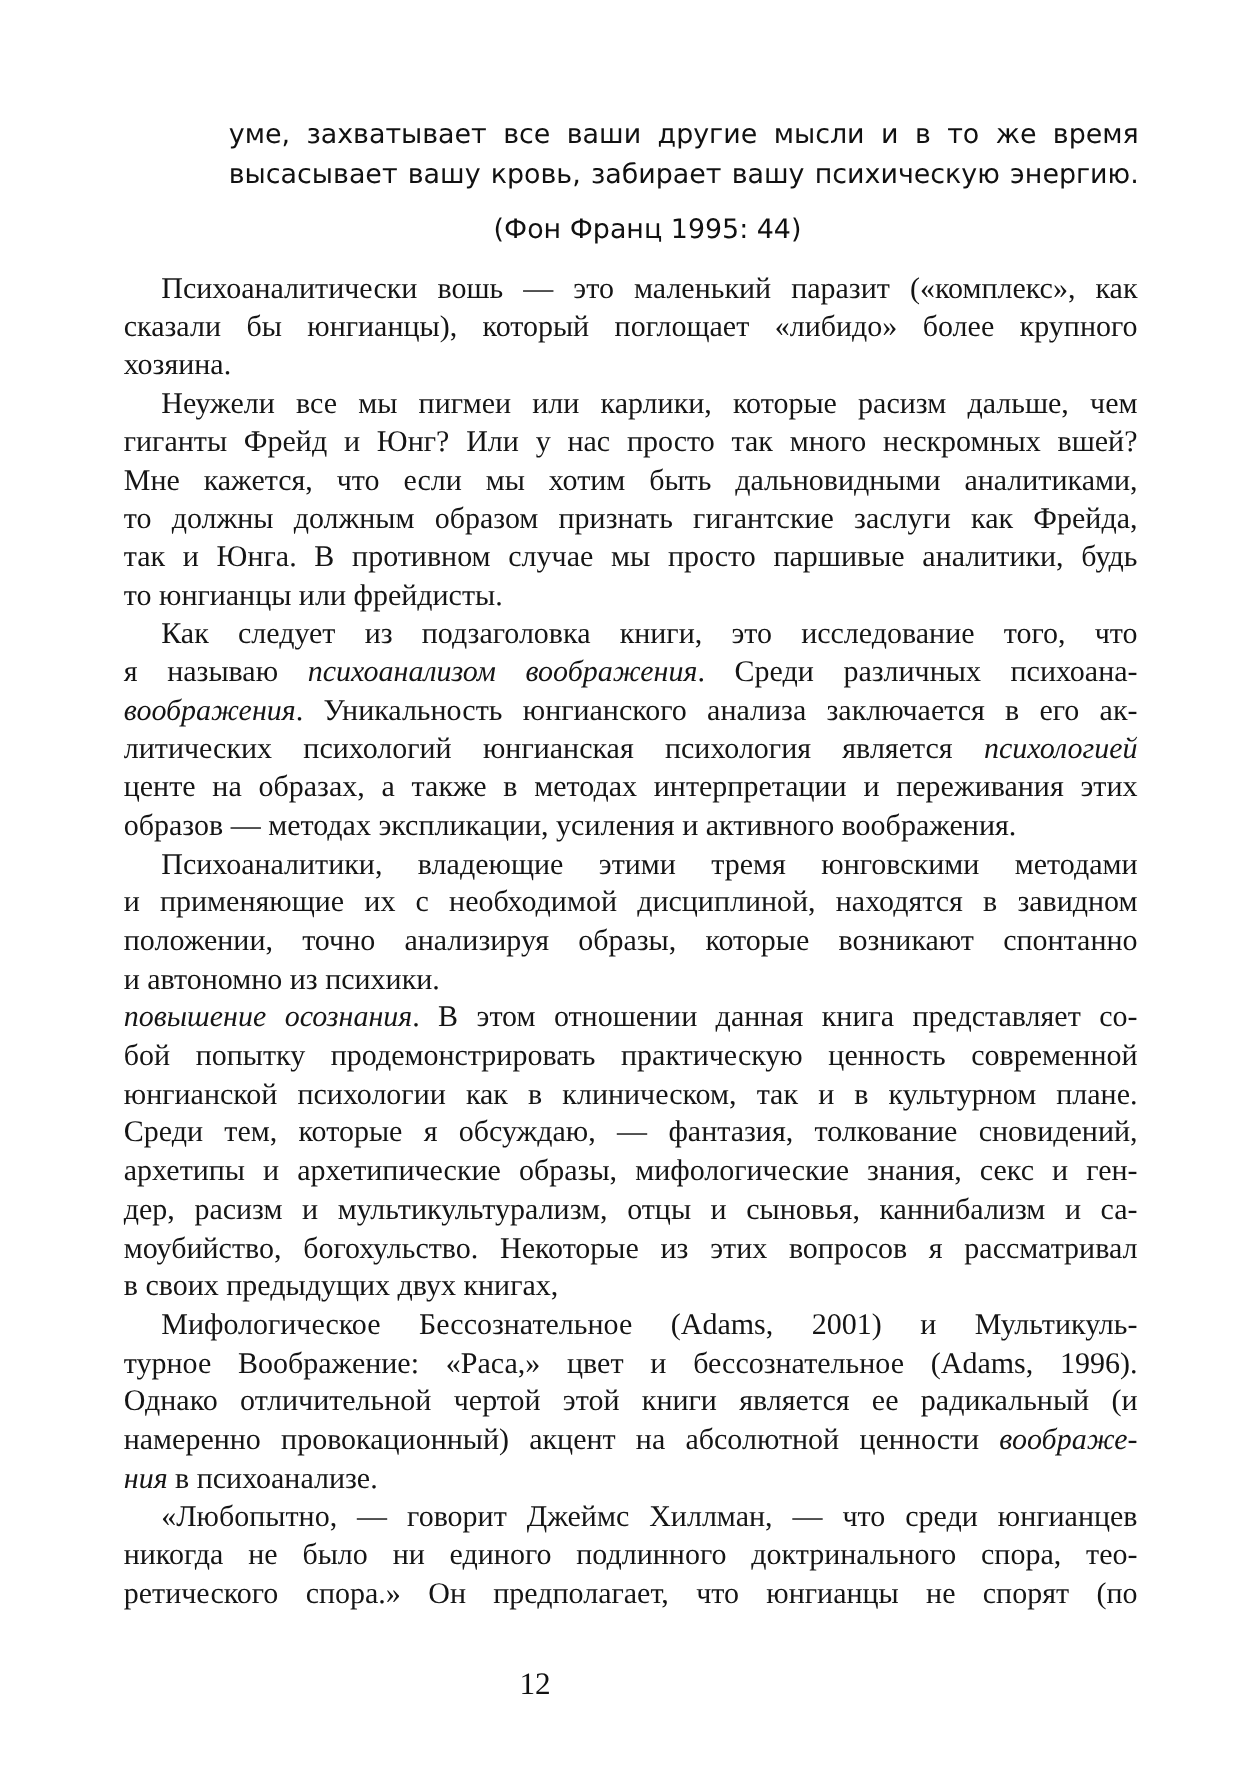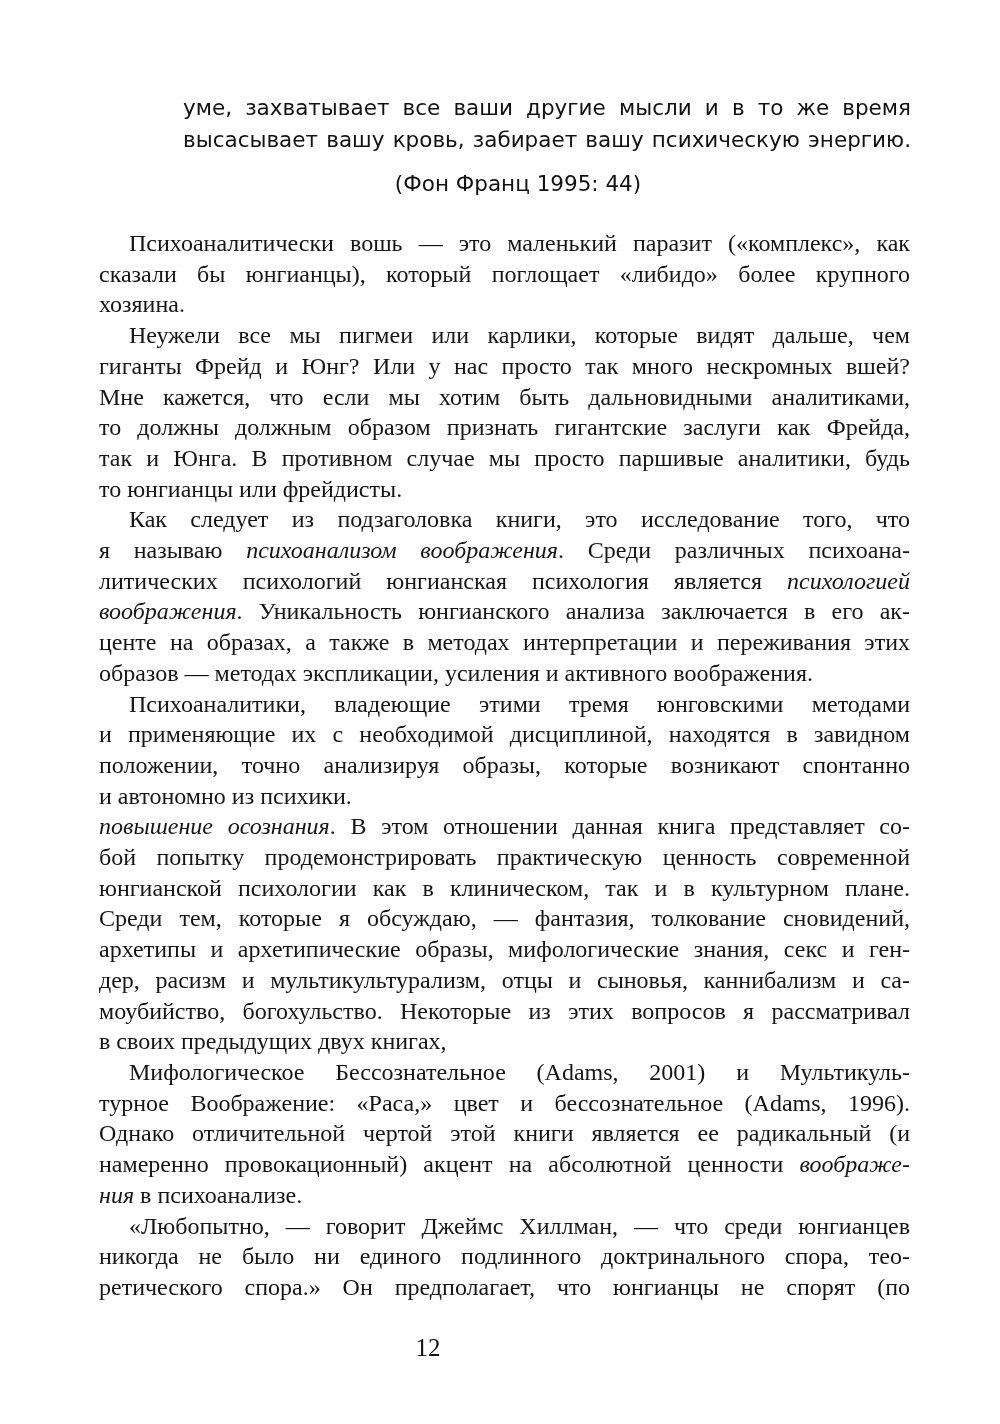--- a/index.html
+++ b/index.html
@@ -48,21 +48,20 @@
   }
   .body {
     position: absolute;
     left: 99px;
     top: 216px;
     width: 811px;
     font-family: "Liberation Serif", "DejaVu Serif", serif;
     font-size: 24px;
     line-height: 30.7px;
     color: #151515;
-    margin-top: 12px;
   }
   .para {
     margin: 0;
   }
   .line {
     display: block;
     white-space: nowrap;
     text-align: justify;
     text-align-last: justify;
     overflow: visible;
@@ -100,33 +99,33 @@
 
   <div class="body">
 
     <div class="para">
       <span class="line first">Психоаналитически вошь — это маленький паразит («комплекс», как</span>
       <span class="line">сказали бы юнгианцы), который поглощает «либидо» более крупного</span>
       <span class="line end">хозяина.</span>
     </div>
 
     <div class="para">
-      <span class="line first">Неужели все мы пигмеи или карлики, которые видят дальше, чем</span>
+      <span class="line first">Неужели все мы пигмеи или карлики, которые расизм дальше, чем</span>
       <span class="line">гиганты Фрейд и Юнг? Или у нас просто так много нескромных вшей?</span>
       <span class="line">Мне кажется, что если мы хотим быть дальновидными аналитиками,</span>
       <span class="line">то должны должным образом признать гигантские заслуги как Фрейда,</span>
       <span class="line">так и Юнга. В противном случае мы просто паршивые аналитики, будь</span>
       <span class="line end">то юнгианцы или фрейдисты.</span>
     </div>
 
     <div class="para">
       <span class="line first"><span>Как следует из подзаголовка книги, это исследование того, что</span></span>
       <span class="line"><span>я называю </span><span class="em">психоанализом воображения</span><span>. Среди различных психоана-</span></span>
+      <span class="line"><span class="em">воображения</span><span>. Уникальность юнгианского анализа заключается в его ак-</span></span>
       <span class="line"><span>литических психологий юнгианская психология является </span><span class="em">психологией</span></span>
-      <span class="line"><span class="em">воображения</span><span>. Уникальность юнгианского анализа заключается в его ак-</span></span>
       <span class="line"><span>центе на образах, а также в методах интерпретации и переживания этих</span></span>
       <span class="line end"><span>образов — методах экспликации, усиления и активного воображения.</span></span>
     </div>
 
     <div class="para">
       <span class="line first">Психоаналитики, владеющие этими тремя юнговскими методами</span>
       <span class="line">и применяющие их с необходимой дисциплиной, находятся в завидном</span>
       <span class="line">положении, точно анализируя образы, которые возникают спонтанно</span>
       <span class="line end">и автономно из психики.</span>
     </div>

